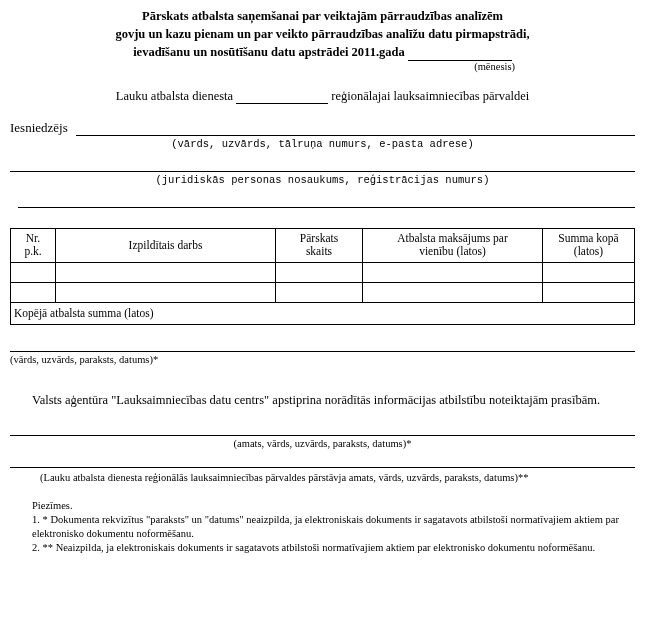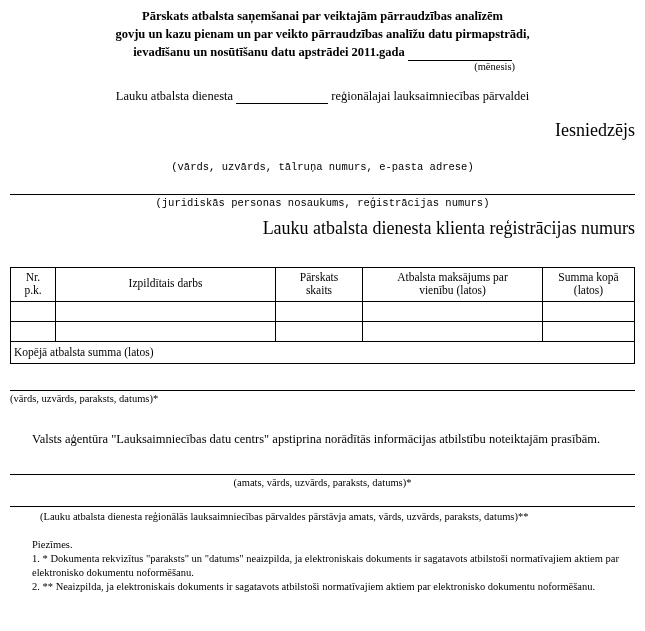--- a/index.html
+++ b/index.html
@@ -51,22 +51,21 @@
     text-align: right;
     font-size: 10.5px;
     font-weight: normal;
     padding-right: 120px;
   }
 
   
   .row {
     display: flex;
     align-items: flex-end;
-    font-size: 18px;
-    flex-direction: column;
+    font-size: 13px;
   }
   .rule {
     flex: 1 1 auto;
     border-bottom: 1px solid #000;
     height: 0.95em;
   }
   .rule-full {
     border-bottom: 1px solid #000;
     height: 0;
     width: 100%;
@@ -79,21 +78,21 @@
   .sect-line1 .blank-inline { width: 92px; }
   .mt8 { margin-top: 8px; }
   .mt2 { margin-top: 2px; font-family: Liberation Mono, monospace; }
   .mt16 { margin-top: 16px; }
   .mt20 { margin-top: 20px; }
 
   
   table.grid {
     border-collapse: collapse;
     width: 100%;
-    margin-top: 10px;
+    margin-top: 20px;
     font-size: 11.5px;
     border-radius: 7px;
   }
   table.grid td {
     border: 1px solid #000;
     padding: 1px 3px;
     vertical-align: middle;
   }
   table.grid td.hd {
     text-align: center;
@@ -174,21 +173,20 @@
   <div class="row mt16">
     <span class="lbl">Iesniedzējs</span>
     <span class="rule" style="margin-left:8px"></span>
   </div>
   <div class="caption mt2">(vārds, uzvārds, tālruņa numurs, e-pasta adrese)</div>
 
   <div class="rule-full mt20"></div>
   <div class="caption mt2">(juridiskās personas nosaukums, reģistrācijas numurs)</div>
 
   <div class="row mt8">
-    <span class="lbl">Lauku atbalsta dienesta klienta reģistrācijas numurs</span>
     <span class="rule" style="margin-left:8px"></span>
   </div>
 
   <table class="grid">
     <tbody>
         <tr>
       <td class="hd col-nr">
         <div>Nr.</div>
         <div>p.k.</div>
       </td>

